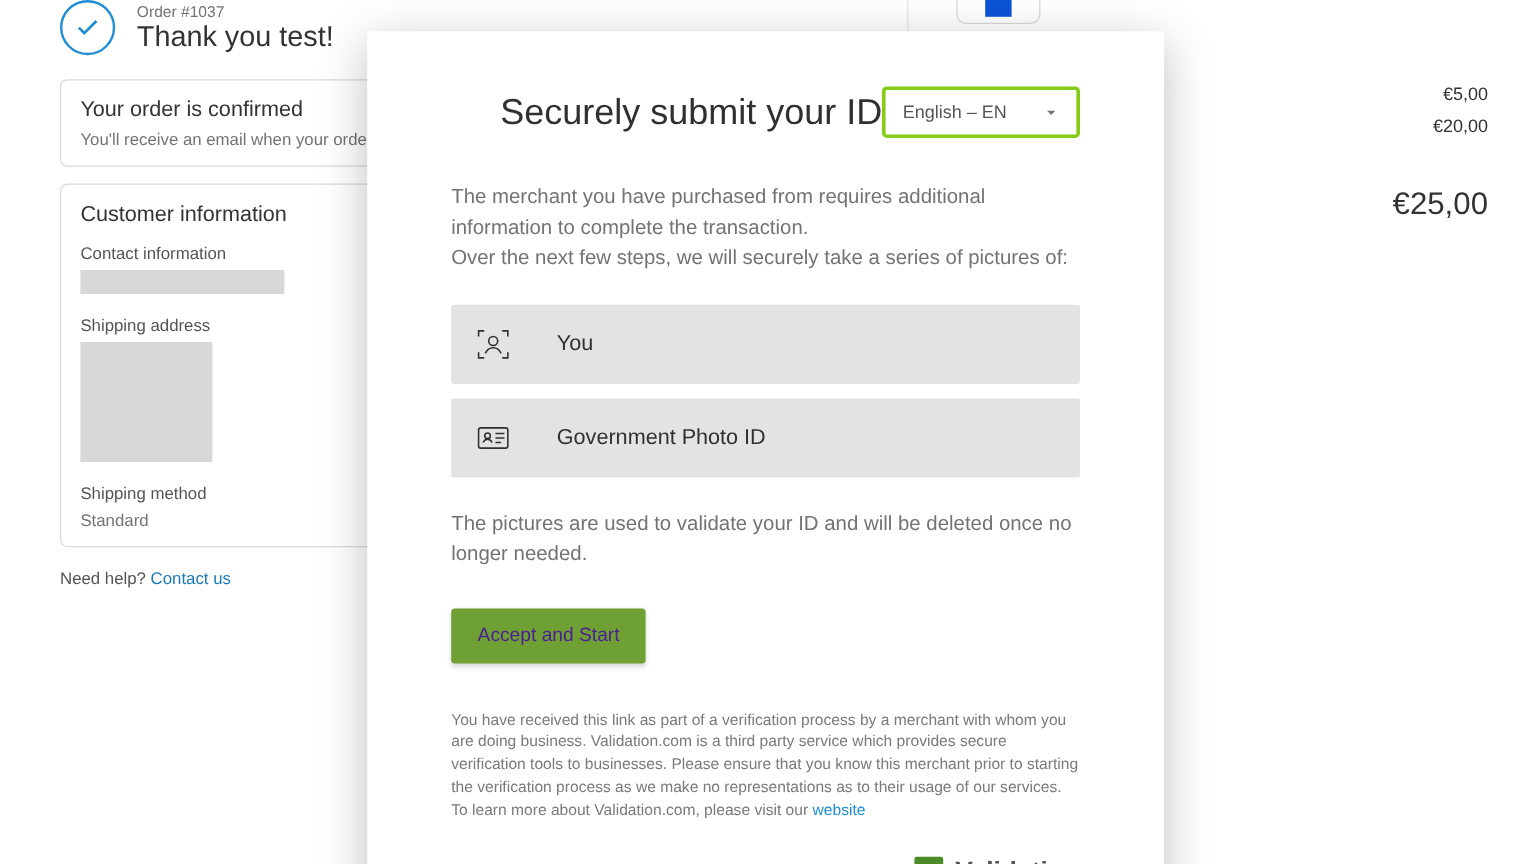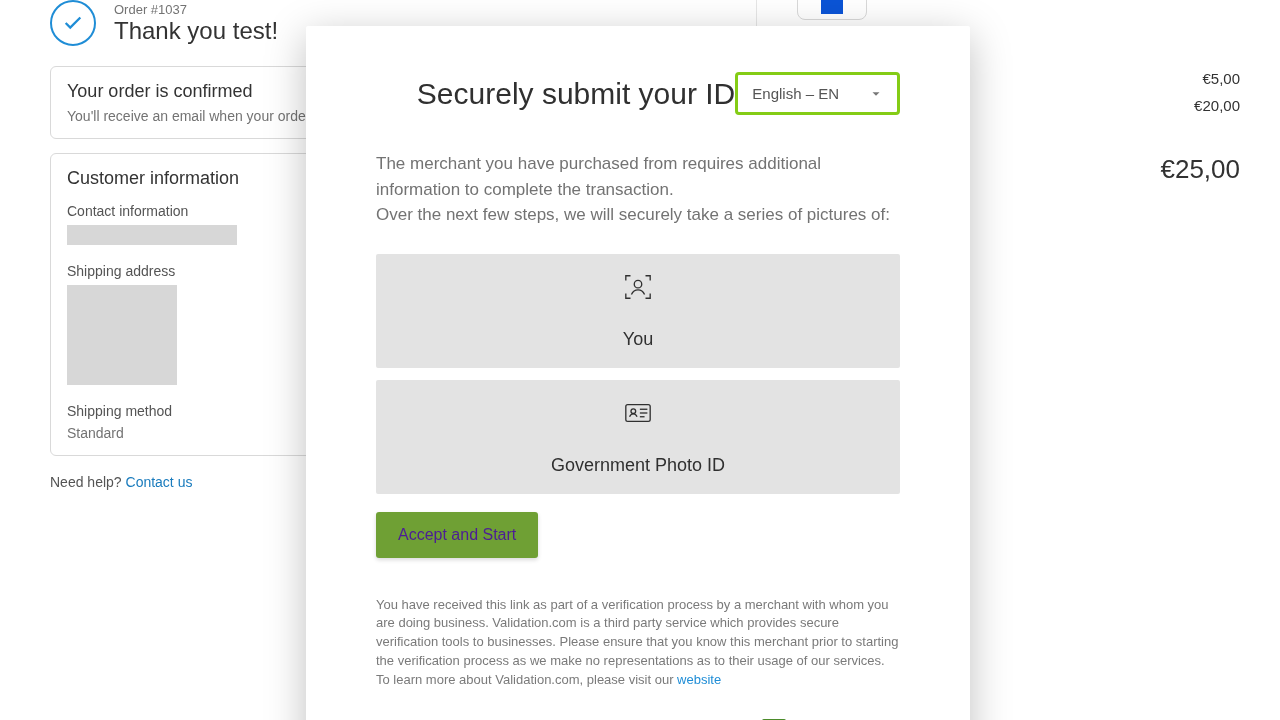--- a/index.html
+++ b/index.html
@@ -125,23 +125,22 @@
     color: #737373;
     margin-bottom: 26px;
   }
 
   .step {
     background: #e3e3e3;
     border-radius: 2px;
     padding: 18px 20px;
     display: flex;
     align-items: center;
-    gap: 27px;
+    gap: 38px;
     margin-bottom: 12px;
-    flex-direction: column;
   }
   .step svg { width: 30px; height: 30px; flex-shrink: 0; }
   .step-label { font-size: 18px; color: #303030; }
 
   .accept {
     background: #6fa034;
     color: #4c1d95;
     border: none;
     border-radius: 3px;
     font-size: 16px;
@@ -255,20 +254,21 @@
       <rect x="3" y="7" width="26" height="18" rx="2"></rect>
       <circle cx="11" cy="14" r="2.5"></circle>
       <path d="M7 20c1-2 2.5-3 4-3s3 1 4 3"></path>
       <line x1="18" y1="12" x2="26" y2="12"></line>
       <line x1="18" y1="16" x2="26" y2="16"></line>
       <line x1="18" y1="20" x2="23" y2="20"></line>
     </svg>
     <div class="step-label">Government Photo ID</div>
   </div>
 
+  <p class="modal-p" style="margin-top:26px;">The pictures are used to validate your ID and will be deleted once no longer needed.</p>
 
   <button class="accept">Accept and Start</button>
 
   <p class="disclaimer">
     <span>You have received this link as part of a verification process by a merchant with whom you are doing business. Validation.com is a third party service which provides secure verification tools to businesses. Please ensure that you know this merchant prior to starting the verification process as we make no representations as to their usage of our services. To learn more about Validation.com, please visit our </span><a href="#">website</a>
   </p>
 
   <div class="powered">
     <span>Powered by</span>
     <span class="logo-badge">

